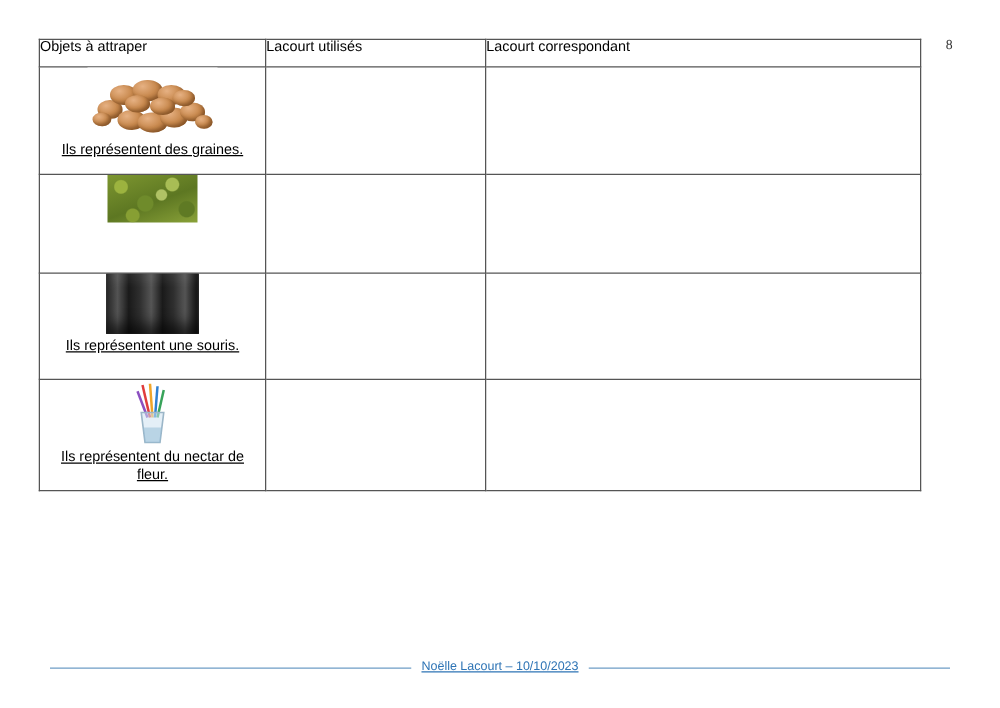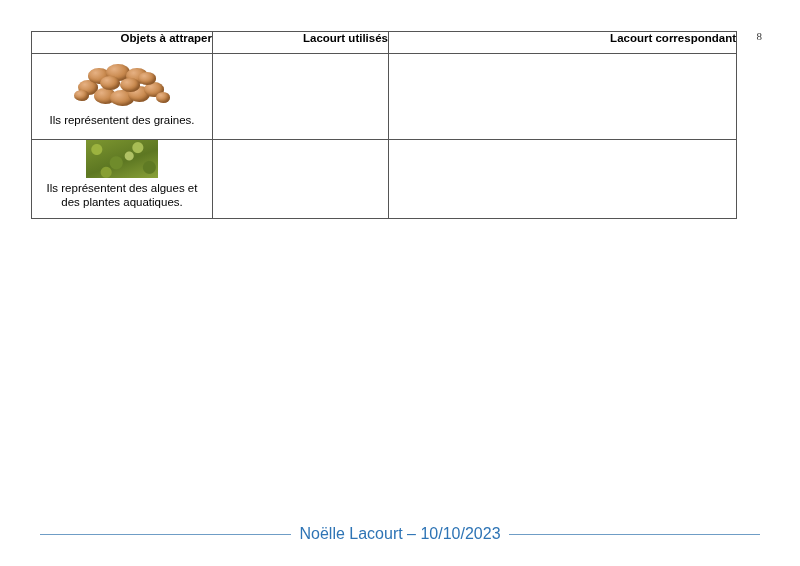--- a/index.html
+++ b/index.html
@@ -43,33 +43,34 @@
   table.worksheet td,
   table.worksheet th {
     border: 1px solid #555555;
     padding: 0;
     vertical-align: top;
   }
 
   thead th {
     height: 21px;
     font-size: 11.5px;
-    font-weight: bold;
-    text-align: right;
+    font-weight: normal;
+    text-align: left;
     vertical-align: middle;
     background: #ffffff;
   }
 
   col.c1 { width: 181px; }
   col.c2 { width: 176px; }
   col.c3 { width: 348px; }
 
   td.object-cell {
     text-align: center;
     padding: 6px 3px 4px 3px;
+    text-decoration: underline;
   }
 
   .thumb-wrap {
     display: flex;
     align-items: center;
     justify-content: center;
     width: 100%;
   }
 
   .caption {
@@ -153,24 +154,25 @@
     align-items: center;
     gap: 8px;
   }
   .footer-rule {
     flex: 1 1 auto;
     height: 1px;
     background: #6f9dc6;
   }
   .footer-text {
     flex: 0 0 auto;
-    font-size: 16px;
+    font-size: 10px;
     color: #2e74b5;
     white-space: nowrap;
     transform: translateY(-1px);
+    text-decoration: underline;
   }
 </style>
 </head>
 <body>
 
 <div class="page">
 
   <div class="page-number">8</div>
 
   <table class="worksheet">
@@ -211,28 +213,57 @@
         </td>
         <td class="blank-cell" style="height:85px;"></td>
         <td class="blank-cell"></td>
       </tr>
 
       <tr>
         <td class="object-cell">
           <div class="thumb-wrap">
             <div class="pic pic-algae"></div>
           </div>
-          <div class="caption">Ils représentent des algues et des plantes aquatiques.</div>
         </td>
         <td class="blank-cell" style="height:78px;"></td>
         <td class="blank-cell"></td>
       </tr>
 
 
-
+      <tr>
+        <td class="object-cell">
+          <div class="thumb-wrap">
+            <div class="pic pic-foam"></div>
+          </div>
+          <div class="caption">Ils représentent une souris.</div>
+        </td>
+        <td class="blank-cell" style="height:84px;"></td>
+        <td class="blank-cell"></td>
+      </tr>
+
+      <tr>
+        <td class="object-cell">
+          <div class="thumb-wrap">
+            <div class="pic pic-nectar">
+              <svg width="44" height="52" viewBox="0 0 44 52">
+                <line x1="14" y1="4" x2="20" y2="30" stroke="#e03c3c" stroke-width="2"></line>
+                <line x1="20" y1="3" x2="22" y2="30" stroke="#f0a52a" stroke-width="2"></line>
+                <line x1="26" y1="5" x2="24" y2="30" stroke="#2f7fd0" stroke-width="2"></line>
+                <line x1="31" y1="8" x2="26" y2="30" stroke="#38a35a" stroke-width="2"></line>
+                <line x1="10" y1="9" x2="18" y2="30" stroke="#8b4fc0" stroke-width="2"></line>
+                <path d="M13 26 L31 26 L28 50 L16 50 Z" fill="rgba(205,225,240,0.55)" stroke="#9bb6c8" stroke-width="1.3"></path>
+                <path d="M14.6 38 L29.4 38 L28 50 L16 50 Z" fill="rgba(150,190,215,0.55)"></path>
+              </svg>
+            </div>
+          </div>
+          <div class="caption">Ils représentent du nectar de fleur.</div>
+        </td>
+        <td class="blank-cell" style="height:88px;"></td>
+        <td class="blank-cell"></td>
+      </tr>
 
     </tbody>
   </table>
 
   <div class="footer-line">
     <div class="footer-rule"></div>
     <div class="footer-text">Noëlle Lacourt – 10/10/2023</div>
     <div class="footer-rule"></div>
   </div>
 

